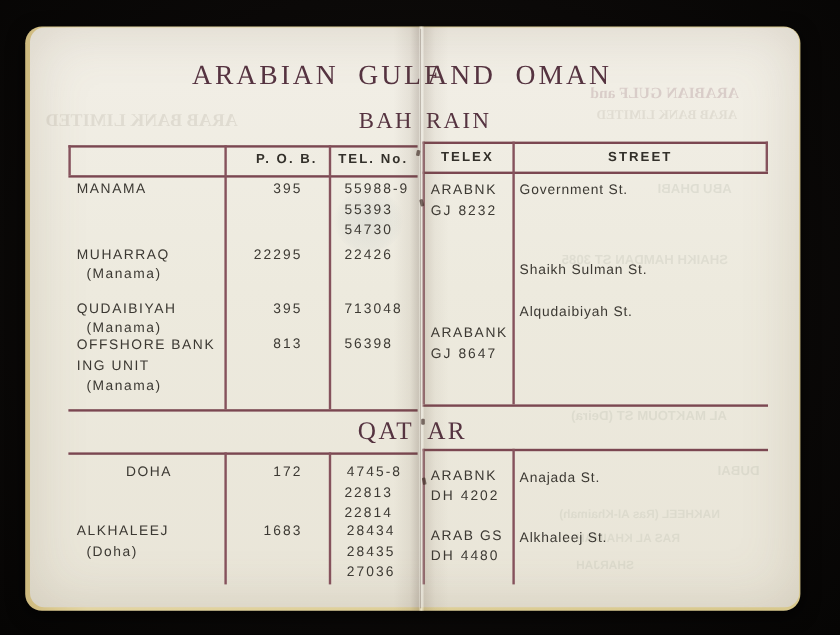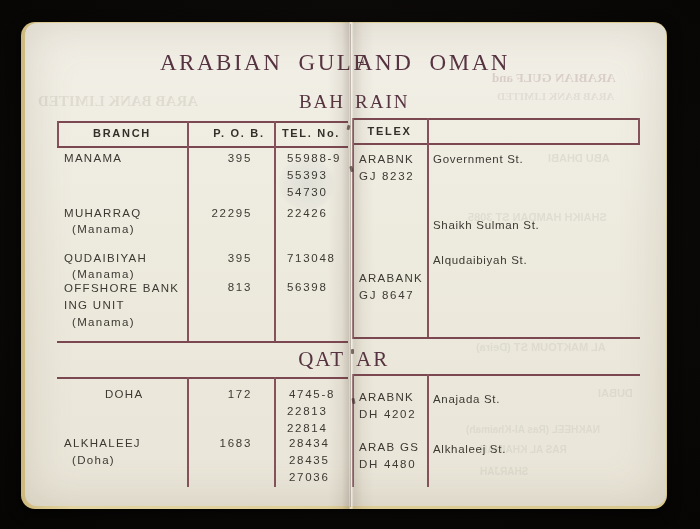--- a/index.html
+++ b/index.html
@@ -92,24 +92,24 @@
   <div class="rule rh" style="left:352px;top:118px;width:288px;"></div>
   <div class="rule rh" style="left:352px;top:143px;width:288px;"></div>
   <div class="rule rh" style="left:352px;top:337px;width:288px;"></div>
   <div class="rule rh" style="left:352px;top:374px;width:288px;"></div>
   <div class="rule rv" style="left:352px;top:118px;height:219px;"></div>
   <div class="rule rv" style="left:427px;top:118px;height:219px;"></div>
   <div class="rule rv" style="left:638px;top:118px;height:25px;"></div>
   <div class="rule rv" style="left:352px;top:374px;height:113px;"></div>
   <div class="rule rv" style="left:427px;top:374px;height:113px;"></div>
 
-  <div class="t hdr" style="left:57px;top:127px;width:130px;text-align:center;">BRANCH</div>
   <div class="t hdr" style="left:187px;top:127px;width:104px;text-align:center;">P. O. B.</div>
   <div class="t hdr" style="left:274px;top:127px;width:74px;text-align:center;">TEL. No.</div>
   <div class="t hdr" style="left:352px;top:125px;width:75px;text-align:center;">TELEX</div>
+  <div class="t hdr" style="left:427px;top:125px;width:213px;text-align:center;">STREET</div>
 
   <div class="t body" style="left:64px;top:152px;">MANAMA</div>
   <div class="t body num" style="left:190px;top:152px;width:62px;text-align:right;">395</div>
   <div class="t body num" style="left:287px;top:152px;">55988-9</div>
   <div class="t body num" style="left:287px;top:169px;">55393</div>
   <div class="t body num" style="left:287px;top:186px;">54730</div>
   <div class="t body" style="left:359px;top:153px;">ARABNK</div>
   <div class="t body num" style="left:359px;top:170px;">GJ 8232</div>
   <div class="t body" style="left:433px;top:153px;letter-spacing:0.7px;">Government St.</div>
 

